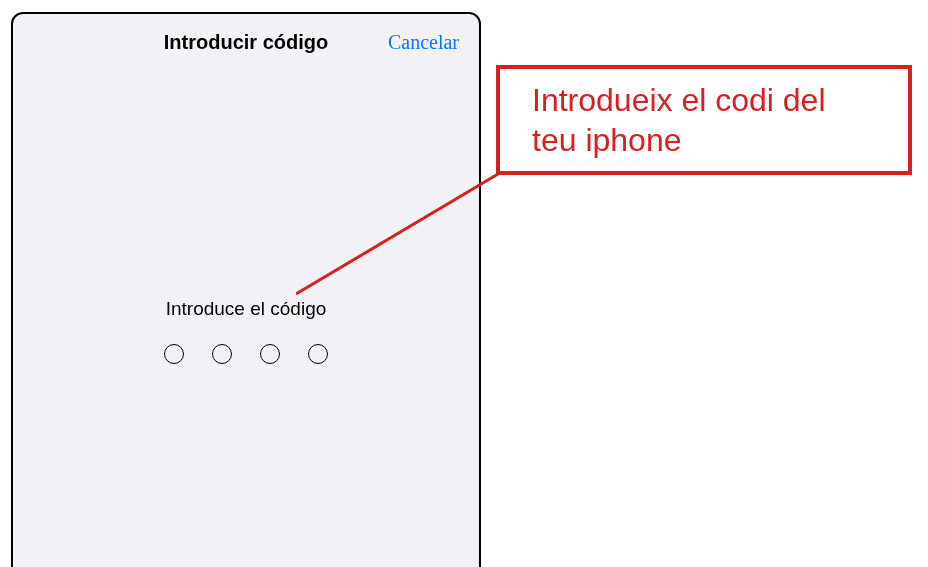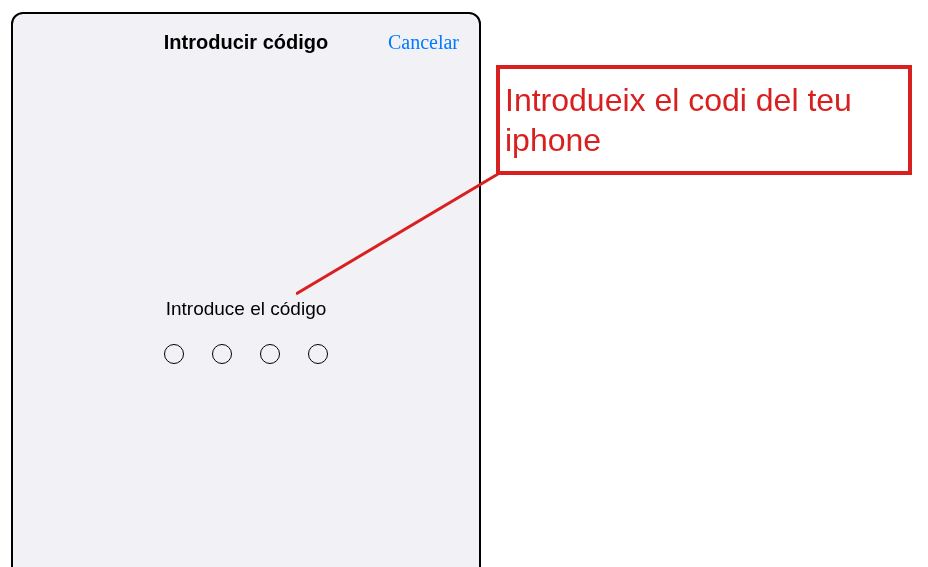--- a/index.html
+++ b/index.html
@@ -72,21 +72,21 @@
       background: transparent;
     }
     .annotation-box {
       position: absolute;
       left: 496px;
       top: 65px;
       width: 416px;
       height: 110px;
       border: 4px solid #d82020;
       background: #ffffff;
-      padding: 12px 5px;
+      padding: 12px 32px;
       display: flex;
       align-items: center;
     }
     .annotation-text {
       font-size: 32px;
       color: #d82020;
       line-height: 1.25;
     }
     .annotation-line {
       position: absolute;

